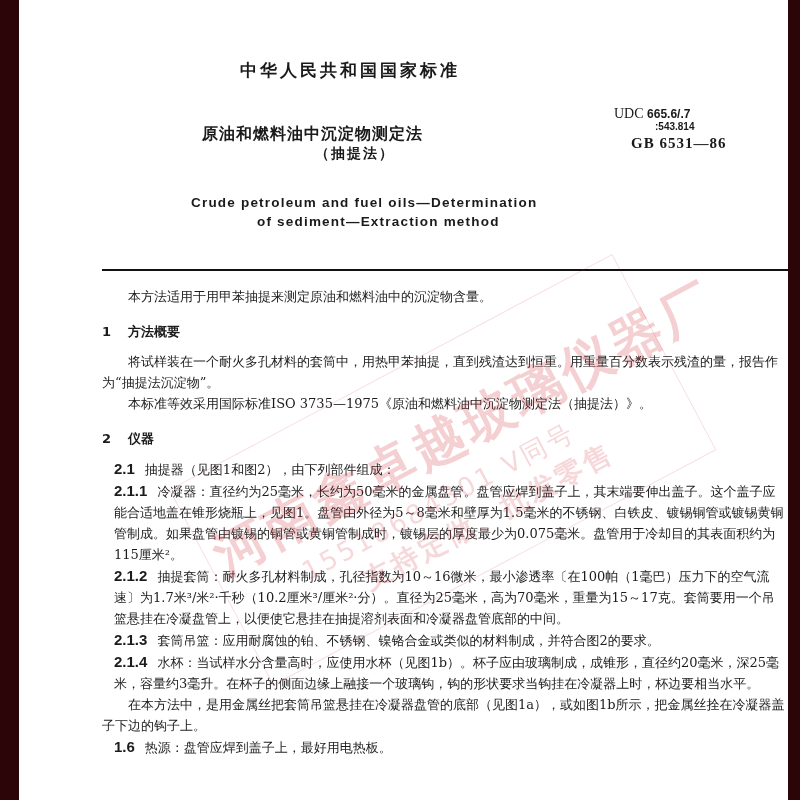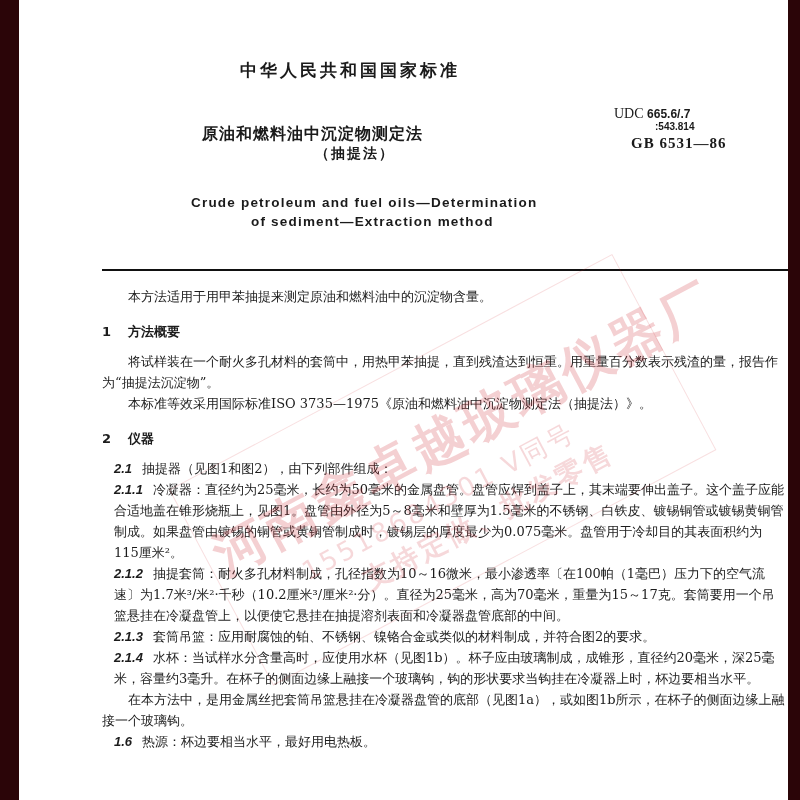--- a/index.html
+++ b/index.html
@@ -54,21 +54,21 @@
       left: 612px; top: 135px;
       font-family: "Liberation Serif", serif; font-weight: bold;
       font-size: 15px; letter-spacing: 1px; text-align: right;
     }
     .title-en {
       left: 172px; top: 195px;
       font-family: "Liberation Sans", sans-serif; font-weight: bold;
       font-size: 13.5px; letter-spacing: 1.2px;
     }
     .title-en2 {
-      left: 232px; top: 214px;
+      left: 238px; top: 214px;
       font-family: "Liberation Sans", sans-serif; font-weight: bold;
       font-size: 13.5px; letter-spacing: 1.2px;
     }
     .rule {
       position: absolute;
       left: 83px; top: 269px;
       width: 694px; height: 2px;
       background: #111;
     }
 
@@ -85,23 +85,22 @@
     .indent { text-indent: 26px; }
     .gap-s { height: 9px; }
     .gap-m { height: 14px; }
     .sec-head {
       font-family: "DejaVu Sans", sans-serif;
       font-weight: bold; font-size: 13px;
     }
     .sec-head .num { display: inline-block; width: 26px; }
     .clause-num {
       font-family: "Liberation Sans", sans-serif;
-      font-weight: bold; font-size: 13px;
+      font-weight: bold; font-size: 15px;
       margin-right: 10px;
-      font-style: italic;
     }
     .sub-indent { padding-left: 12px; }
 
     .watermark {
       position: absolute;
       left: 180px; top: 330px;
       width: 520px; height: 260px;
       transform: rotate(-28deg);
       transform-origin: center center;
       pointer-events: none;
@@ -179,23 +178,23 @@
     </p>
     <p class="sub-indent">
       <span class="clause-num">2.1.2</span><span>抽提套筒：耐火多孔材料制成，孔径指数为10～16微米，最小渗透率〔在100帕（1毫巴）压力下的空气流速〕为1.7米³/米²·千秒（10.2厘米³/厘米²·分）。直径为25毫米，高为70毫米，重量为15～17克。套筒要用一个吊篮悬挂在冷凝盘管上，以便使它悬挂在抽提溶剂表面和冷凝器盘管底部的中间。</span>
     </p>
     <p class="sub-indent">
       <span class="clause-num">2.1.3</span><span>套筒吊篮：应用耐腐蚀的铂、不锈钢、镍铬合金或类似的材料制成，并符合图2的要求。</span>
     </p>
     <p class="sub-indent">
       <span class="clause-num">2.1.4</span><span>水杯：当试样水分含量高时，应使用水杯（见图1b）。杯子应由玻璃制成，成锥形，直径约20毫米，深25毫米，容量约3毫升。在杯子的侧面边缘上融接一个玻璃钩，钩的形状要求当钩挂在冷凝器上时，杯边要相当水平。</span>
     </p>
-    <p class="indent">在本方法中，是用金属丝把套筒吊篮悬挂在冷凝器盘管的底部（见图1a），或如图1b所示，在杯子的侧面边缘上融接一个玻璃钩。</p>
-    <p class="sub-indent">
-      <span class="clause-num">1.6</span><span>热源：杯边要相当水平，最好用电热板。</span>
+    <p class="indent">在本方法中，是用金属丝把套筒吊篮悬挂在冷凝器盘管的底部（见图1a），或如图1b所示，把金属丝拴在冷凝器盖子下边的钩子上。</p>
+    <p class="sub-indent">
+      <span class="clause-num">1.6</span><span>热源：盘管应焊到盖子上，最好用电热板。</span>
     </p>
   </div>
 
   <div class="watermark">
     <div class="wm-frame"></div>
     <div class="wm-main">河南鑫卓越玻璃仪器厂</div>
     <div class="wm-phone">15518684301 V同号</div>
     <div class="wm-sub">支持定做、批发零售</div>
   </div>
 

